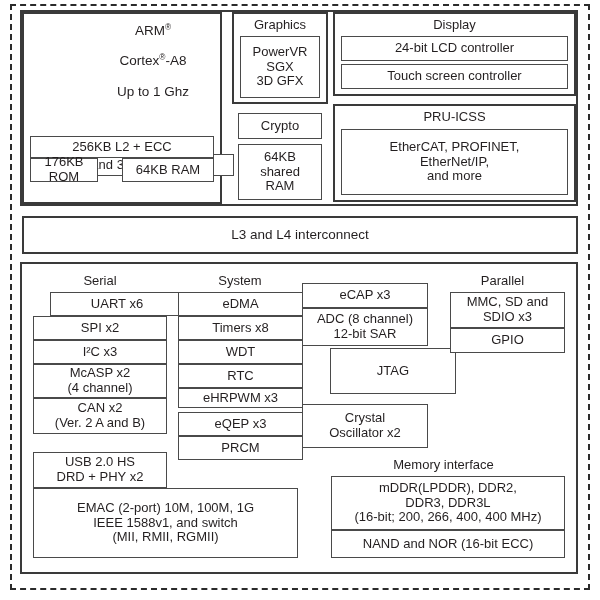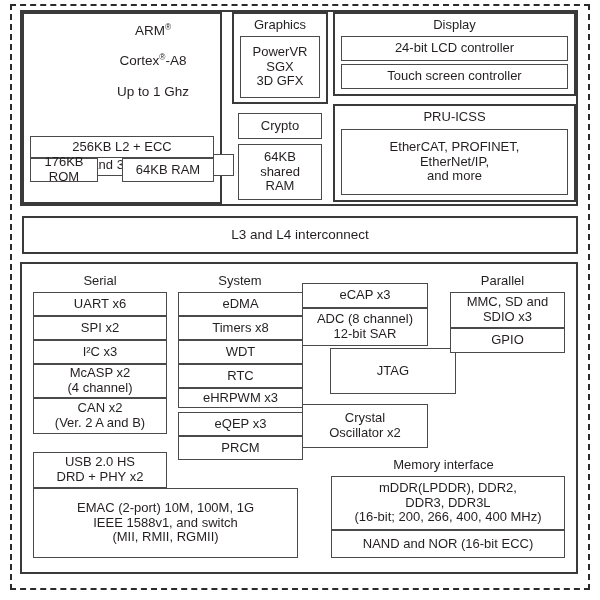--- a/index.html
+++ b/index.html
@@ -145,21 +145,21 @@
 
   <div class="abs blk-heavy t14" style="left:22px; top:216px; width:556px; height:38px;">
     <span>L3 and L4 interconnect</span>
   </div>
 
   <div class="abs group" style="left:20px; top:262px; width:558px; height:312px;"></div>
 
   <div class="abs cap t13" style="left:30px; top:272px; width:140px; height:18px;">
     <span>Serial</span>
   </div>
-  <div class="abs blk t13" style="left:33px; top:292px; width:134px; height:24px;">
+  <div class="abs blk t13" style="left:50px; top:292px; width:134px; height:24px;">
     <span>UART x6</span>
   </div>
   <div class="abs blk t13" style="left:33px; top:316px; width:134px; height:24px;">
     <span>SPI x2</span>
   </div>
   <div class="abs blk t13" style="left:33px; top:340px; width:134px; height:24px;">
     <span>I²C x3</span>
   </div>
   <div class="abs blk t13 ml" style="left:33px; top:364px; width:134px; height:34px;">
     <span>McASP x2

